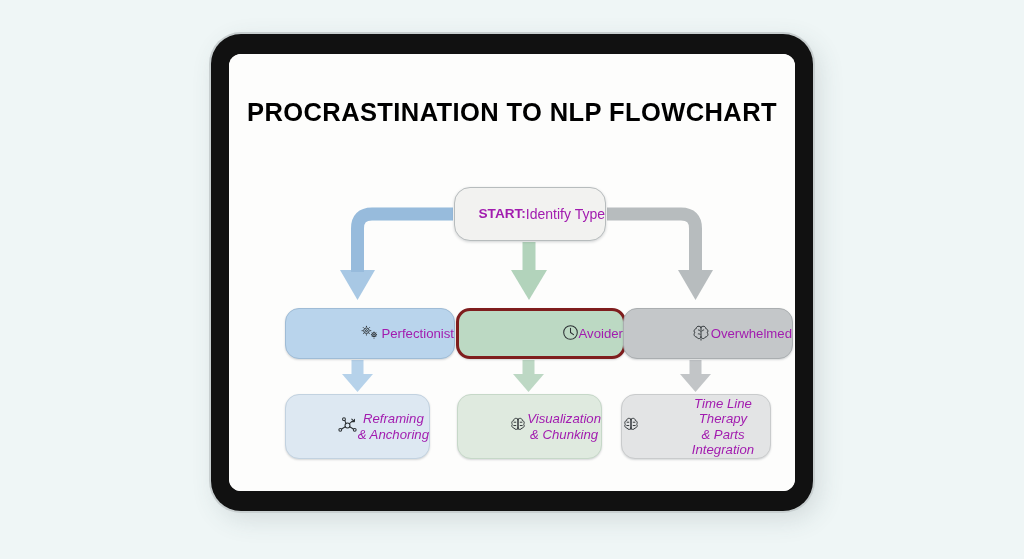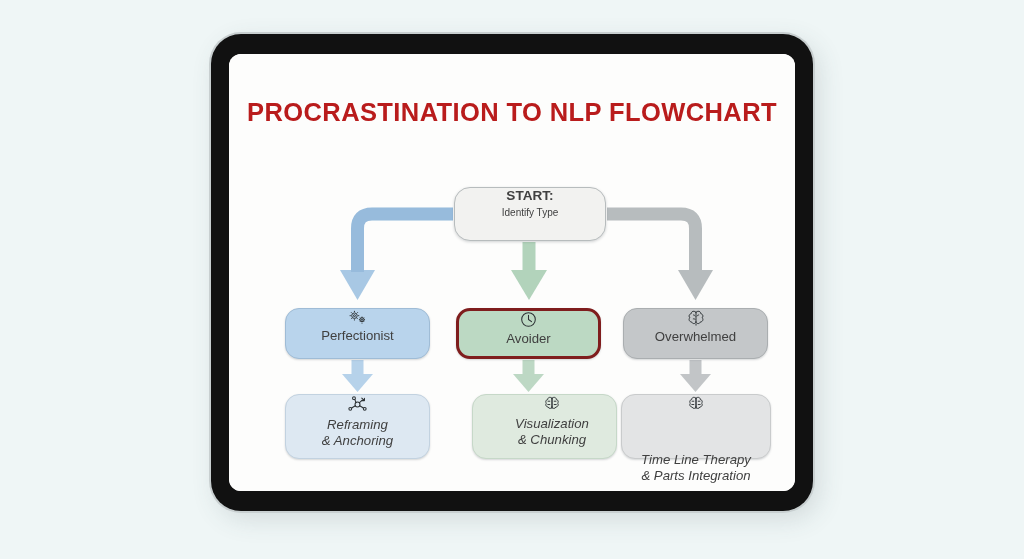--- a/index.html
+++ b/index.html
@@ -49,35 +49,34 @@
 
   #page-title {
     position: absolute;
     left: 0;
     right: 0;
     top: 44px;
     text-align: center;
     font-size: 25.5px;
     font-weight: bold;
     letter-spacing: 0.4px;
-    color: #b91c1c;
+    color: #000000;
     white-space: nowrap;
   }
 
   
   .node {
     position: absolute;
     box-sizing: border-box;
     border-radius: 14px;
     display: flex;
-    flex-direction: column;
     align-items: center;
-    justify-content: flex-start;
+    justify-content: flex-end;
     text-align: center;
-    color: #404040;
+    color: #a21caf;
     box-shadow: 0 1px 2px rgba(30, 40, 50, 0.18);
   }
   .node .node-icon {
     display: block;
     line-height: 0;
     margin-bottom: 3px;
   }
   .node .node-label {
     font-size: 13.2px;
     line-height: 15.5px;
@@ -94,43 +93,43 @@
     background: #f2f2f0;
     border: 1px solid #b7bcbd;
     box-shadow: 0 1px 3px rgba(30, 40, 50, 0.2);
   }
   #node-start .start-head {
     font-size: 13.6px;
     font-weight: bold;
     line-height: 16px;
   }
   #node-start .start-sub {
-    font-size: 10px;
+    font-size: 14px;
     line-height: 17px;
   }
 
   
   .node-type {
     top: 254px;
-    width: 145px;
+    width: 170px;
     height: 51px;
   }
   #node-perfectionist { left: 56px;  background: #b9d4ec; border: 1px solid #9fbcd6; }
   #node-avoider       { left: 227px; background: #bcd9c3; border: 3px solid #7f1d1d; }
   #node-overwhelmed   { left: 394px; background: #c4c7c9; border: 1px solid #aaaeb0; }
 
   
   .node-technique {
     top: 340px;
     width: 145px;
     height: 65px;
     font-style: italic;
   }
   #node-reframing     { left: 56px;  background: #dde8f2; border: 1px solid #c2d2e0; }
-  #node-visualization { left: 243px; background: #dfeadf; border: 1px solid #c6d8c8; padding-left: 15px; }
+  #node-visualization { left: 228px; background: #dfeadf; border: 1px solid #c6d8c8; padding-left: 15px; }
   #node-timeline      { left: 392px; width: 150px; background: #e3e4e5; border: 1px solid #c9cbcc; gap: 36px; }
 
   
   #connector-layer {
     position: absolute;
     inset: 0;
     pointer-events: none;
   }
 </style>
 </head>

